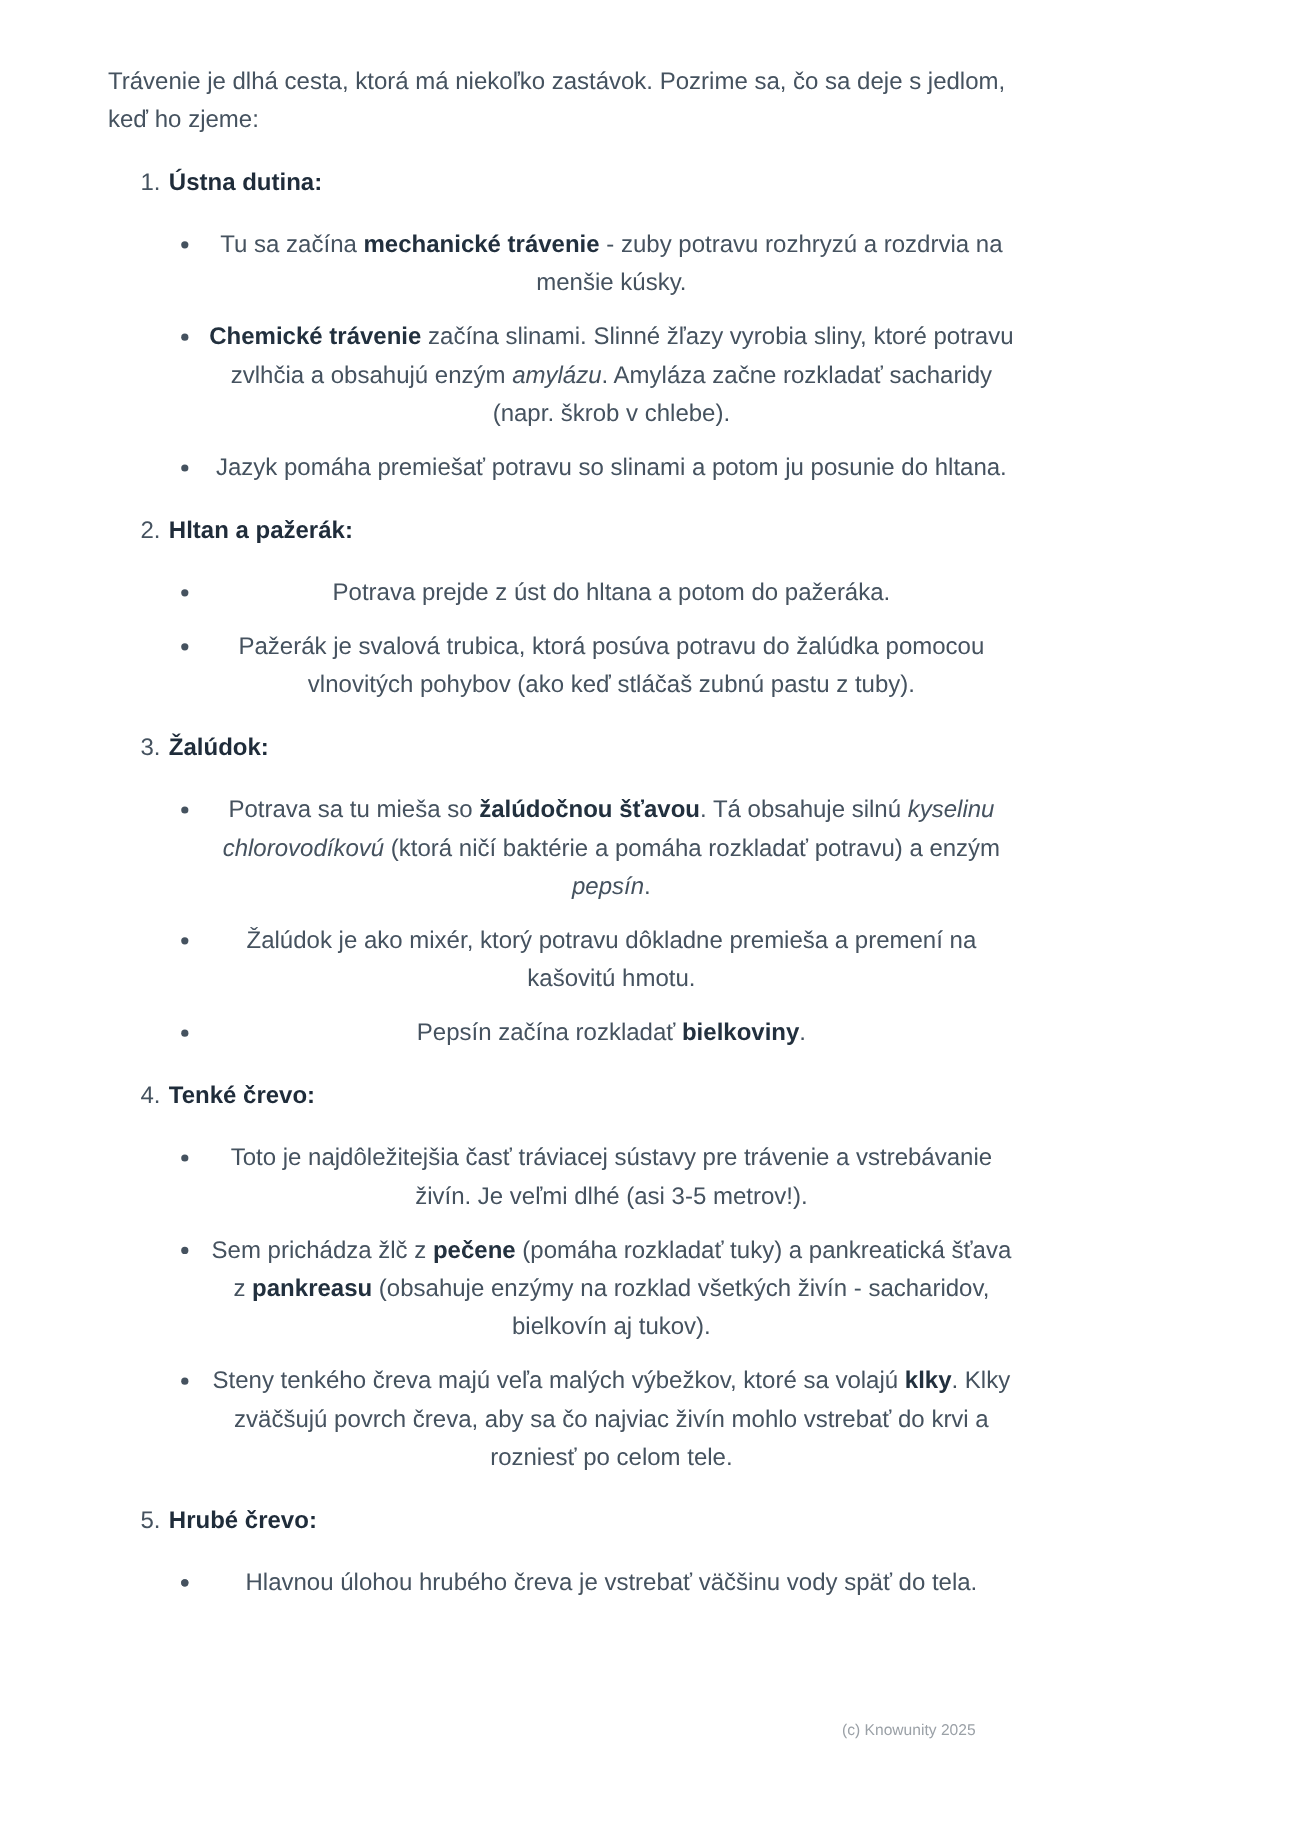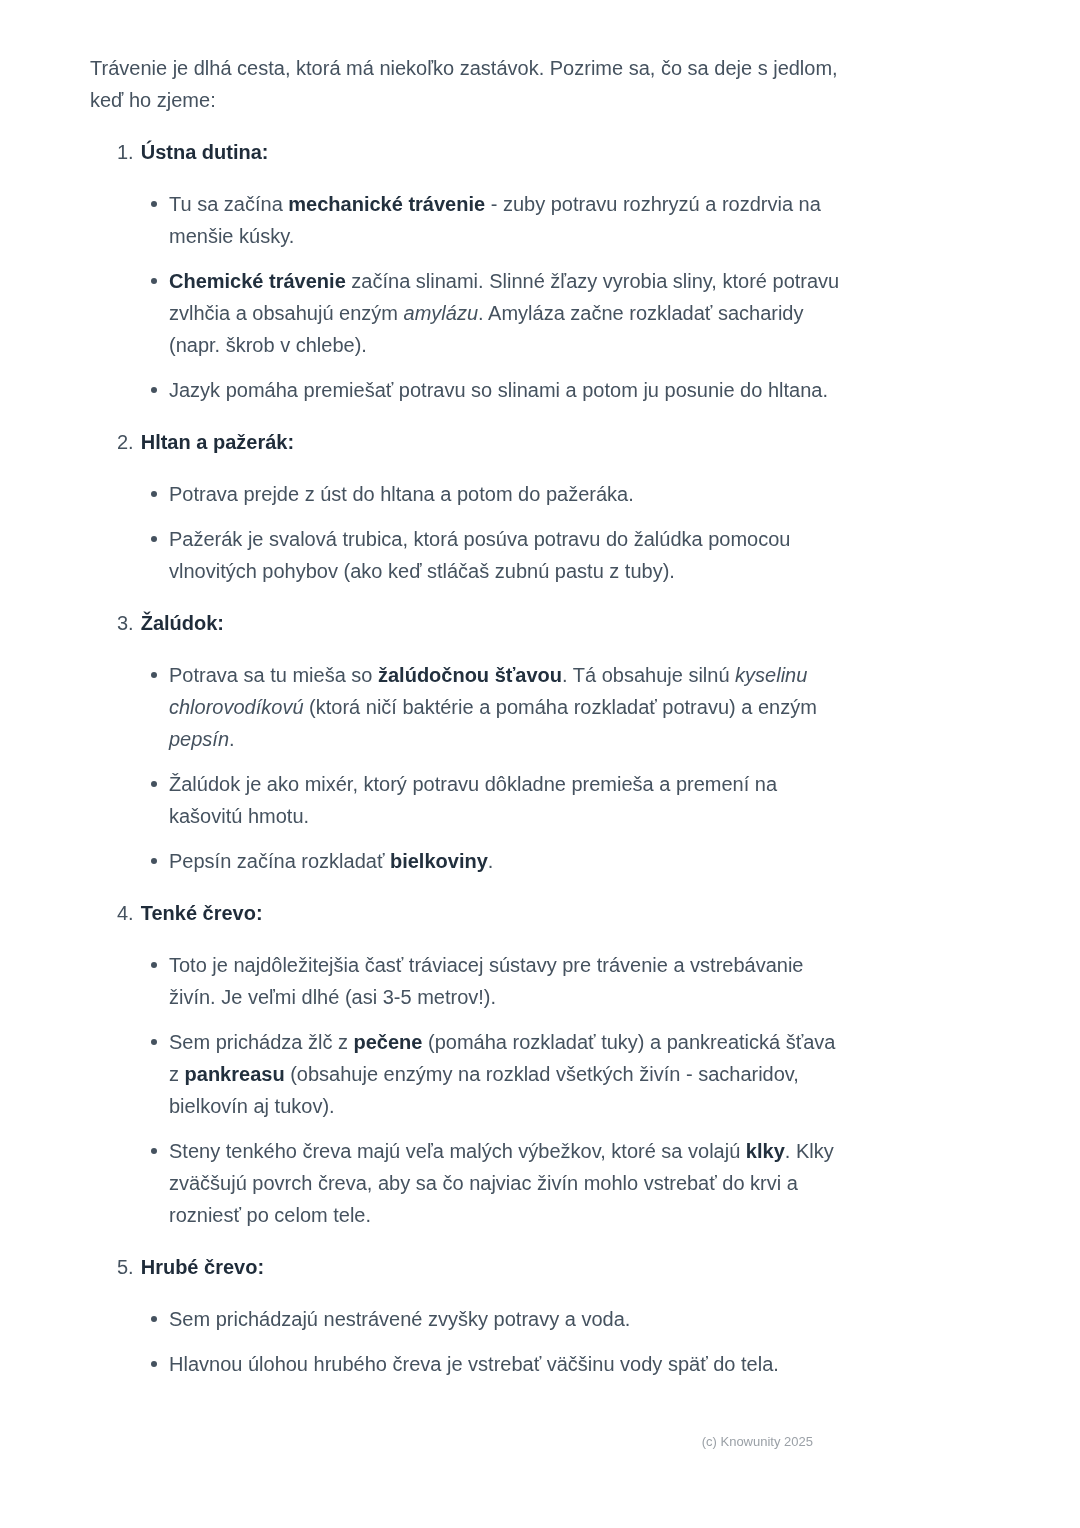--- a/index.html
+++ b/index.html
@@ -55,20 +55,21 @@
     margin-right: 7px;
   }
   .sec-title .ttl {
     font-weight: bold;
     color: #1f2c3a;
   }
   ul.bullets {
     list-style: none;
     margin: 20px 0 0 0;
     padding: 0;
+    text-align: center;
   }
   ul.bullets li {
     position: relative;
     padding-left: 67px;
     margin-bottom: 13px;
     max-width: 703px;
   }
   ul.bullets li .marker {
     position: absolute;
     left: 49px;
@@ -125,20 +126,20 @@
           <div class="sec-title"><span class="num">4.</span><span class="ttl">Tenké črevo:</span></div>
           <ul class="bullets">
             <li><span class="marker"></span><span>Toto je najdôležitejšia časť tráviacej sústavy pre trávenie a vstrebávanie živín. Je veľmi dlhé (asi 3-5 metrov!).</span></li>
             <li><span class="marker"></span><span>Sem prichádza žlč z </span><span class="seg-b">pečene</span><span> (pomáha rozkladať tuky) a pankreatická šťava z </span><span class="seg-b">pankreasu</span><span> (obsahuje enzýmy na rozklad všetkých živín - sacharidov, bielkovín aj tukov).</span></li>
             <li><span class="marker"></span><span>Steny tenkého čreva majú veľa malých výbežkov, ktoré sa volajú </span><span class="seg-b">klky</span><span>. Klky zväčšujú povrch čreva, aby sa čo najviac živín mohlo vstrebať do krvi a rozniesť po celom tele.</span></li>
           </ul>
         </li>
         <li class="section">
           <div class="sec-title"><span class="num">5.</span><span class="ttl">Hrubé črevo:</span></div>
           <ul class="bullets">
-            <li><span class="marker"></span><span>Sem prichádzajú nestrávené zvyšky potravy a voda.</span></li>
+            <li><span class="marker"></span></li>
             <li><span class="marker"></span><span>Hlavnou úlohou hrubého čreva je vstrebať väčšinu vody späť do tela.</span></li>
           </ul>
         </li>
       </ol>
   </div>
   <div class="footer">(c) Knowunity 2025</div>
 </div>
 
 </body></html>

